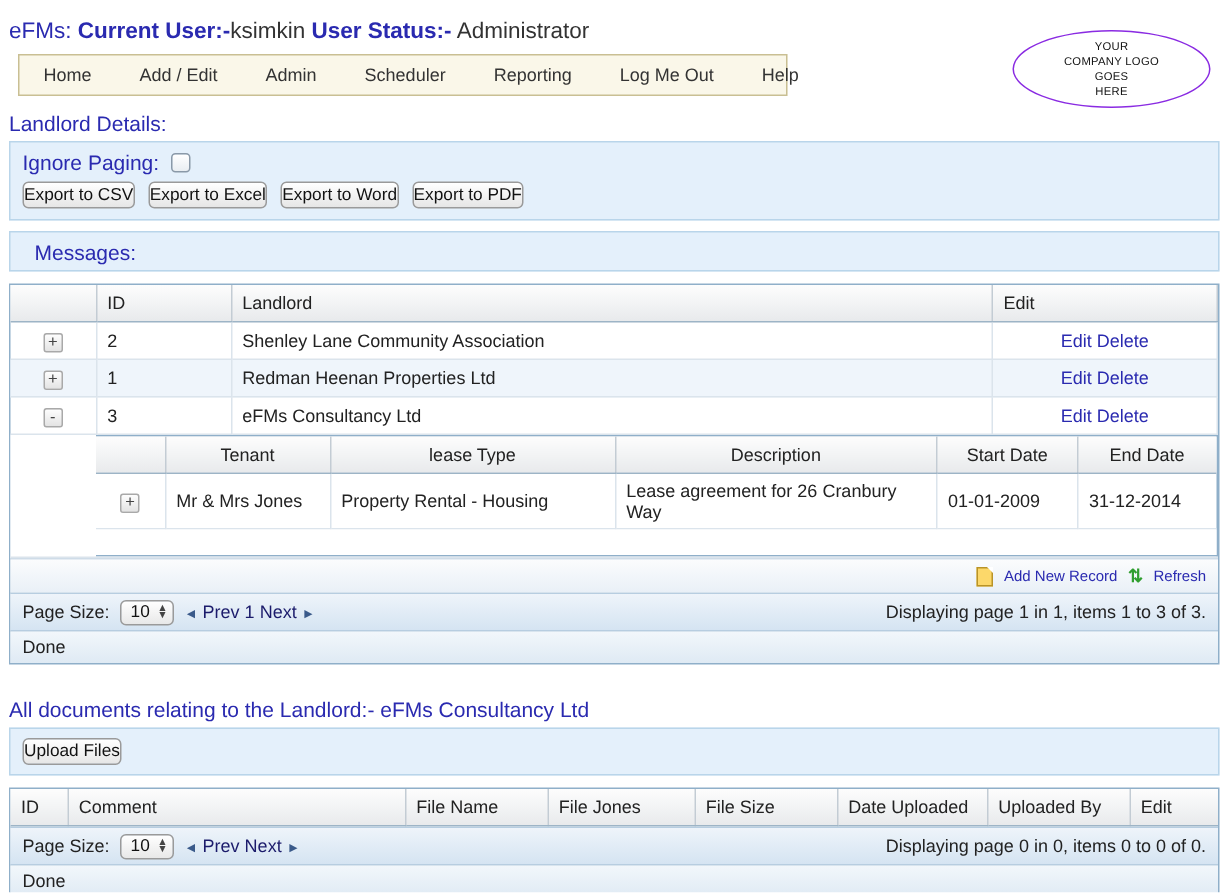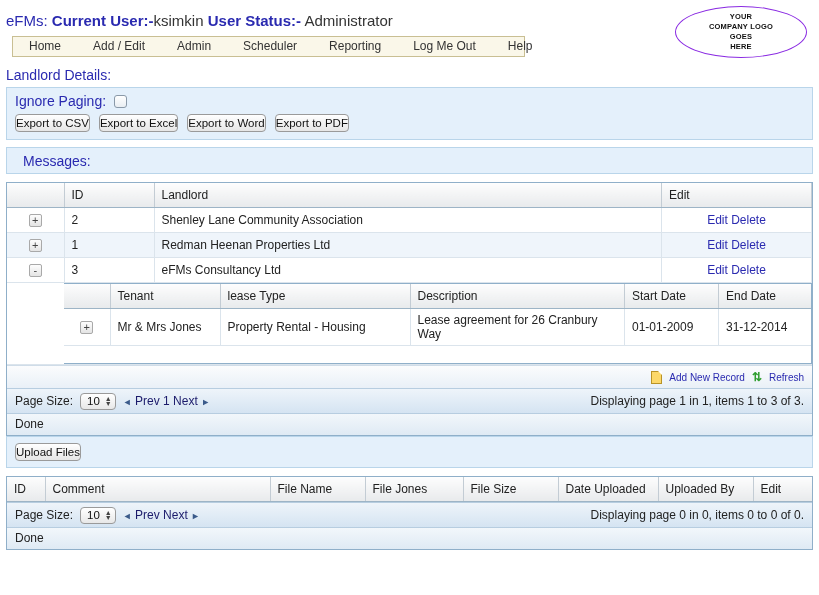--- a/index.html
+++ b/index.html
@@ -26,43 +26,42 @@
     line-height: 18px;
   }
   .title-line .b { font-weight: bold; }
   .title-line .n { font-weight: normal; color: #333; }
 
   .navbar {
     margin: 6px 0 0 6px;
     width: 513px;
     background: #faf7e9;
     border: 1px solid #c9bf93;
-    height: 21px;
+    height: 28px;
     display: flex;
     align-items: center;
   }
   .navitem {
     font-size: 12px;
     color: #333;
     padding: 0 16px;
     line-height: 19px;
     white-space: nowrap;
     cursor: pointer;
   }
 
   .logo {
     position: absolute;
-    left: 675px; top: 6px;
+    left: 675px; top: 20px;
     width: 132px; height: 52px;
     border: 1.5px solid #8a2be2;
     border-radius: 50%;
     display: flex; flex-direction: column;
     align-items: center; justify-content: center;
     line-height: 10px;
-    font-weight: bold;
   }
   .logo span {
     font-size: 7.5px;
     color: #111;
     letter-spacing: .2px;
   }
 
   
   .sect-title {
     color: #2a2ab0;
@@ -161,22 +160,22 @@
     border-left: none;
     background: #fff;
   }
   table.sub { border-collapse: collapse; width: 100%; }
   table.sub th {
     background: linear-gradient(#fdfdfd, #e8eaec);
     border-right: 1px solid #c3ccd4;
     border-bottom: 1px solid #9db4c6;
     font-weight: normal;
     font-size: 12px;
-    text-align: left;
-    padding: 5px 7px;
+    text-align: center;
+    padding: 5px 1px;
     height: 23px;
     color: #222;
   }
   table.sub td {
     border-right: 1px solid #dbe4ec;
     border-bottom: 1px solid #dbe4ec;
     padding: 4px 7px;
     font-size: 12px;
     height: 24px;
     color: #222;
@@ -416,20 +415,21 @@
           <a>Next</a>
           <span class="tri">►</span>
         </span>
       </div>
       <div class="status-right">Displaying page 1 in 1, items 1 to 3 of 3.</div>
     </div>
 
     <div class="donebar">Done</div>
   </div>
 
+  <div class="sect-title" style="margin-top:22px;">All documents relating to the Landlord:- eFMs Consultancy Ltd</div>
 
   <div class="upload-panel">
     <button class="btn">Upload Files</button>
   </div>
 
   <div class="grid-wrap" style="margin-top:8px;">
     <table class="grid">
       <colgroup>
         <col style="width:38px">
           <col style="width:225px">

